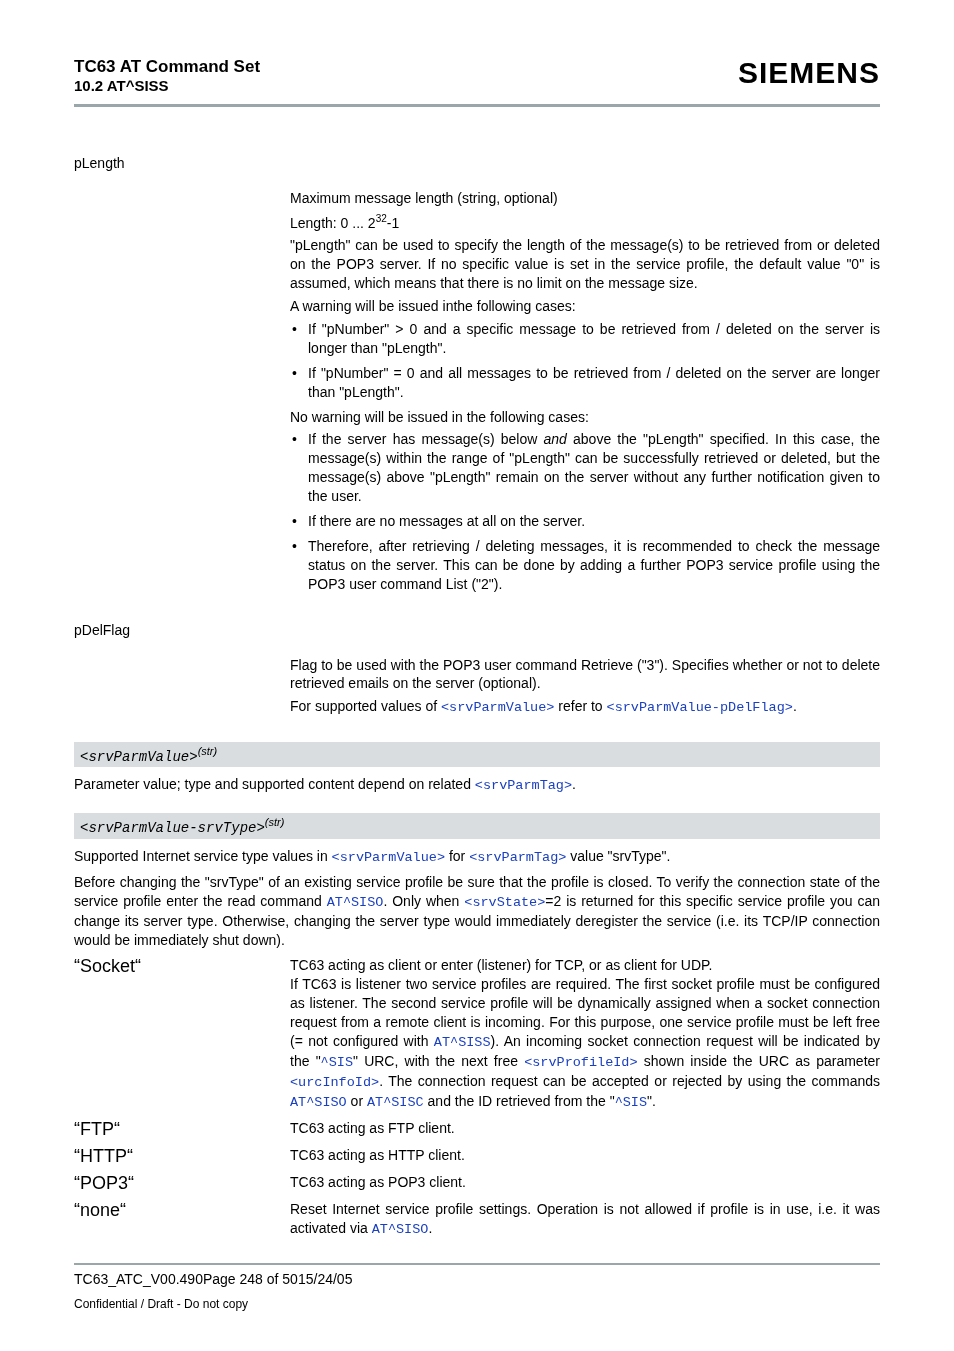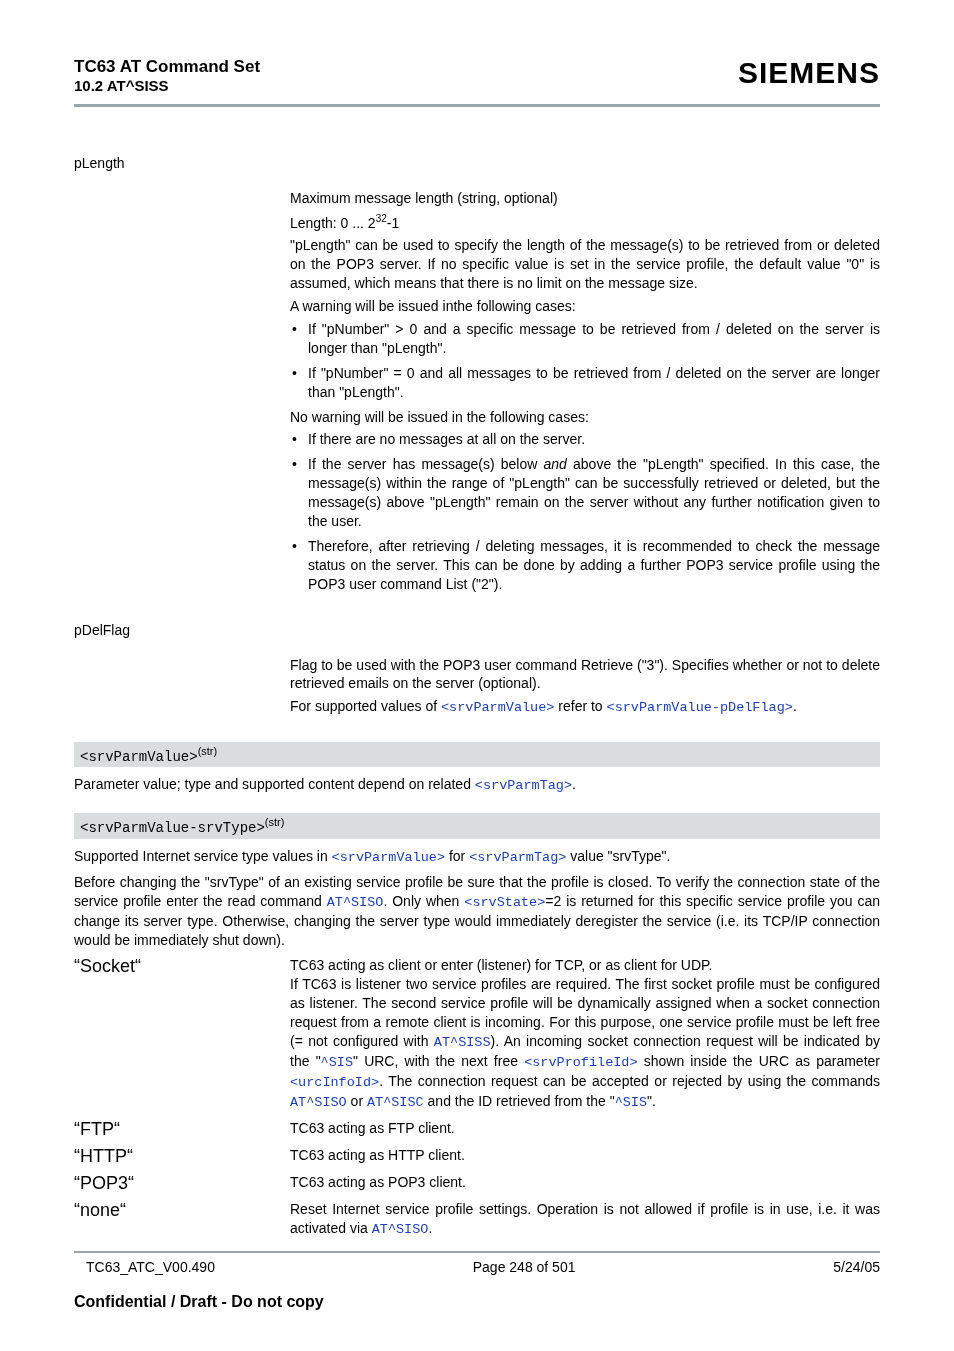--- a/index.html
+++ b/index.html
@@ -12,30 +12,30 @@
   .rule { border: none; border-top: 3px solid #9aa6aa; margin-top: 8px; margin-bottom: 46px; }
   .param-block { display: flex; margin-bottom: 20px; }
   .param-label { width: 216px; flex-shrink: 0; font-size: 14px; line-height: 1.35; padding-top: 1px; }
   .param-body { flex: 1; font-size: 14px; line-height: 1.35; text-align: justify; margin-top: 36px; }
   .param-body p { margin-bottom: 4px; }
   ul.bul { list-style: none; padding-left: 0; margin: 4px 0 6px 0; }
   ul.bul li { position: relative; padding-left: 18px; margin-bottom: 6px; text-align: justify; }
   ul.bul li::before { content: "•"; position: absolute; left: 2px; top: 0; }
   .code { font-family: "Courier New", monospace; font-size: 13.5px; }
   .link { color: #1a3fbf; }
-  .graybar { background: #d9dde0; padding: 3px 6px; font-family: "Courier New", monospace; font-size: 14px; margin-top: 18px; margin-bottom: 8px; }
+  .graybar { background: #d9dde0; padding: 3px 6px; font-family: "Courier New", monospace; font-size: 14px; margin-top: 18px; margin-bottom: 8px; font-style: italic; }
   .sup { font-size: 11px; vertical-align: super; font-family: Arial, sans-serif; }
   .para { font-size: 14px; line-height: 1.35; text-align: justify; margin-bottom: 6px; }
   .svc-row { display: flex; margin-bottom: 6px; }
   .svc-key { width: 216px; flex-shrink: 0; font-size: 18px; }
   .svc-val { flex: 1; font-size: 14px; line-height: 1.35; text-align: justify; }
   .footer { position: absolute; bottom: 40px; left: 74px; right: 74px; }
   .footer-rule { border: none; border-top: 2px solid #9aa6aa; margin-bottom: 6px; }
-  .footer-row { display: flex; justify-content: space-between; font-size: 14px; margin-left: 12px; }
-  .footer-sub { font-size: 16px; margin-top: 18px; font-weight: bold; }
+  .footer-row { display: flex; justify-content: flex-start; font-size: 14px; }
+  .footer-sub { font-size: 12px; margin-top: 10px; }
 </style>
 </head>
 <body>
 
 <div class="page">
 
   <div class="header-row">
     <div>
       <div class="hdr-left-1">TC63 AT Command Set</div>
       <div class="hdr-left-2">10.2 AT^SISS</div>
@@ -50,22 +50,22 @@
       <p>Maximum message length (string, optional)</p>
       <p><span>Length: 0 ... 2</span><span style="font-size:10px; vertical-align:super;">32</span><span>-1</span></p>
       <p>"pLength" can be used to specify the length of the message(s) to be retrieved from or deleted on the POP3 server. If no specific value is set in the service profile, the default value "0" is assumed, which means that there is no limit on the message size.</p>
       <p>A warning will be issued inthe following cases:</p>
       <ul class="bul">
         <li>If "pNumber" &gt; 0 and a specific message to be retrieved from / deleted on the server is longer than "pLength".</li>
         <li>If "pNumber" = 0 and all messages to be retrieved from / deleted on the server are longer than "pLength".</li>
       </ul>
       <p>No warning will be issued in the following cases:</p>
       <ul class="bul">
+        <li><span>If the server has message(s) below </span><span style="font-style:italic;">and</span><span> above the "pLength" specified. In this case, the message(s) within the range of "pLength" can be successfully retrieved or deleted, but the message(s) above "pLength" remain on the server without any further notification given to the user.</span></li>
         <li>If there are no messages at all on the server.</li>
-        <li><span>If the server has message(s) below </span><span style="font-style:italic;">and</span><span> above the "pLength" specified. In this case, the message(s) within the range of "pLength" can be successfully retrieved or deleted, but the message(s) above "pLength" remain on the server without any further notification given to the user.</span></li>
         <li>Therefore, after retrieving / deleting messages, it is recommended to check the message status on the server. This can be done by adding a further POP3 service profile using the POP3 user command List ("2").</li>
       </ul>
     </div>
   </div>
 
   <div class="param-block">
     <div class="param-label">pDelFlag</div>
     <div class="param-body">
       <p>Flag to be used with the POP3 user command Retrieve ("3"). Specifies whether or not to delete retrieved emails on the server (optional).</p>
       <p>

